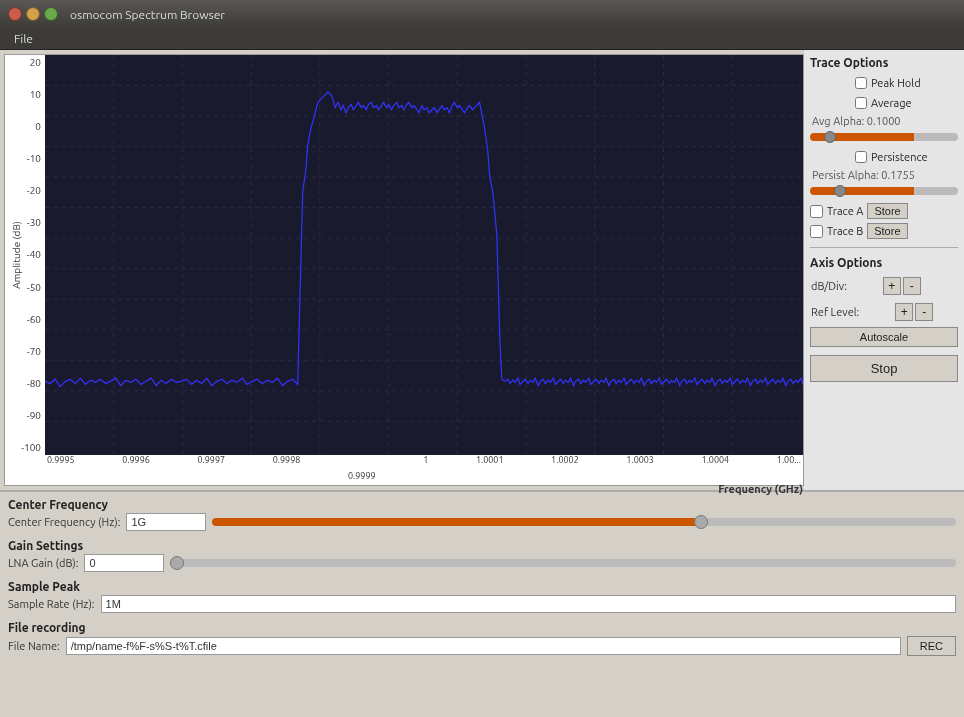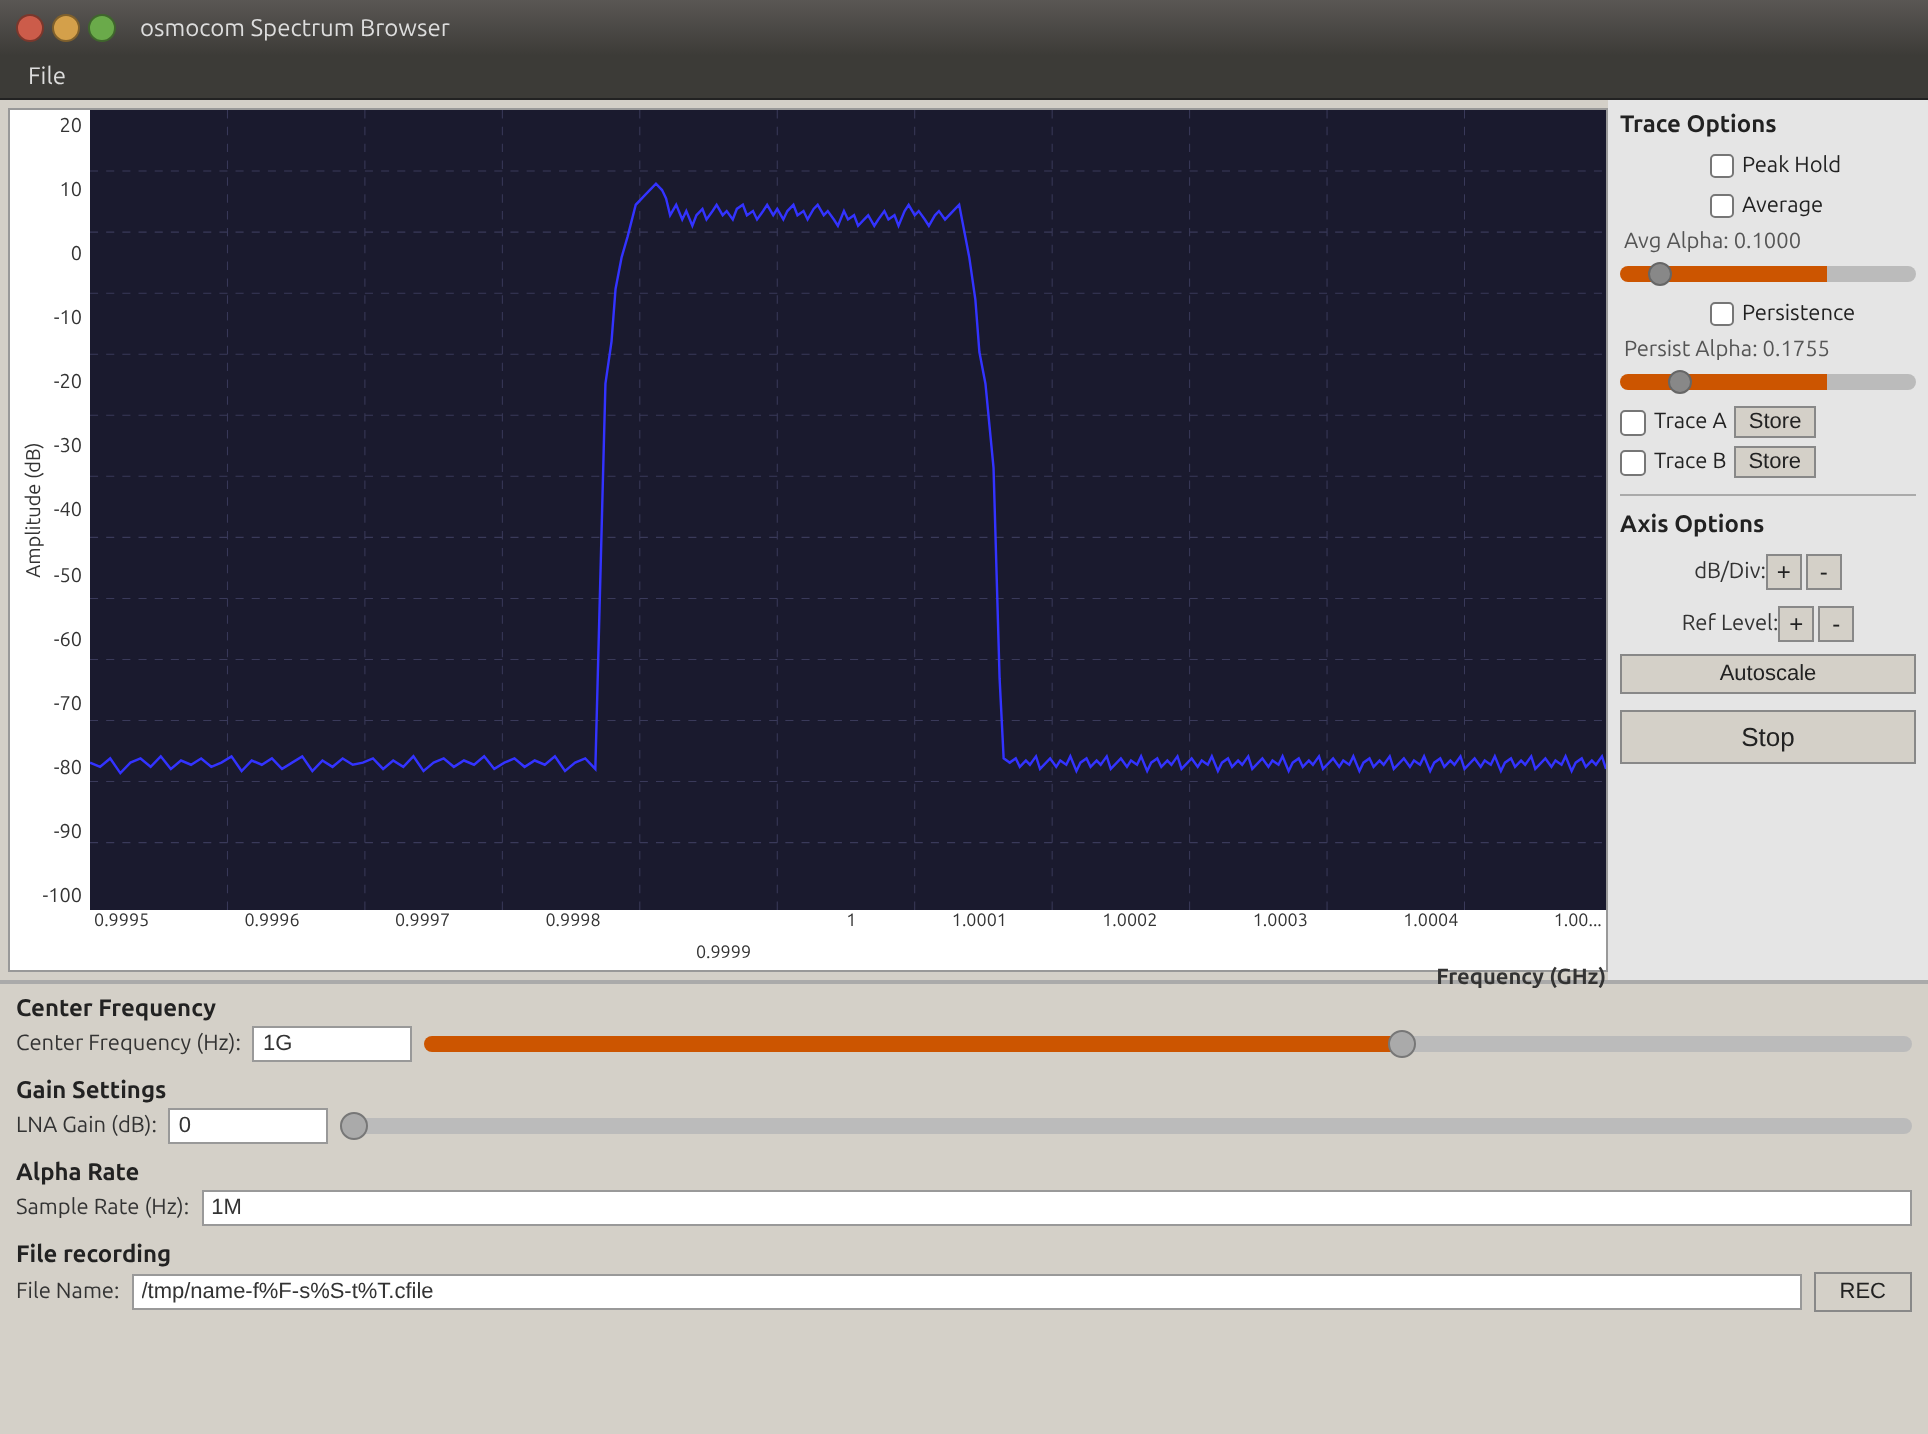--- a/index.html
+++ b/index.html
@@ -167,22 +167,23 @@
       color: #222;
     }
     .divider {
       border: none;
       border-top: 1px solid #aaa;
       margin: 4px 0;
     }
     .axis-row {
       display: flex;
       align-items: center;
-      justify-content: center;
+      justify-content: flex-start;
       margin: 2px 1px;
+      gap: 36px;
     }
     .axis-label {
       font-size: 11px;
       color: #333;
     }
     .pm-group {
       display: flex;
       gap: 2px;
     }
     .pm-btn {
@@ -478,21 +479,21 @@
     <div class="section-group">
       <div class="section-title">Gain Settings</div>
       <div class="field-row">
         <span class="field-label">LNA Gain (dB):</span>
         <input type="text" class="field-input" value="0" style="">
         <input type="range" class="h-slider-gray" min="0" max="100" value="0" style="">
       </div>
     </div>
 
     <div class="section-group">
-      <div class="section-title">Alpha Rate</div>
+      <div class="section-title">Sample Peak</div>
       <div class="field-row">
         <span class="field-label">Sample Rate (Hz):</span>
         <input type="text" class="full-input" value="1M" style="">
       </div>
     </div>
 
     <div class="section-group">
       <div class="section-title">File recording</div>
       <div class="field-row">
         <span class="field-label">File Name:</span>

